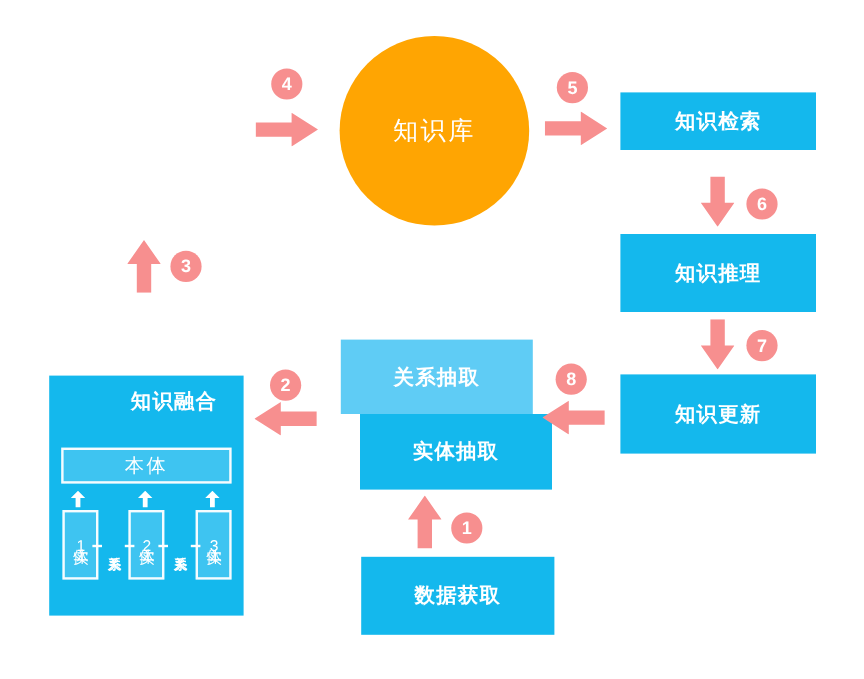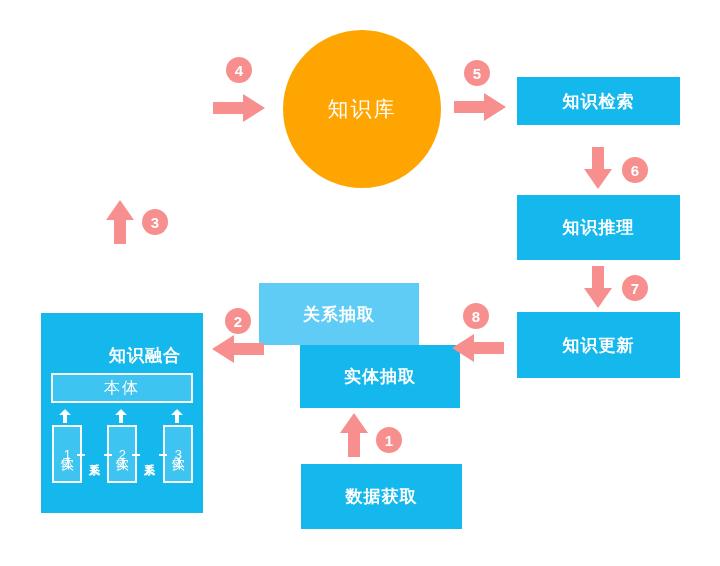--- a/index.html
+++ b/index.html
@@ -22,27 +22,27 @@
   .circle{
     position:absolute;left:283px;top:30px;width:158px;height:158px;
     border-radius:50%;background:var(--orange);color:var(--text);
     display:flex;align-items:center;justify-content:center;
     font-weight:normal;font-size:21px;letter-spacing:2px;
   }
   #n-reasoning{left:42px;top:76px;width:163px;height:65px;}
   #n-retrieval{left:517px;top:77px;width:163px;height:48px;}
   #n-application{left:517px;top:195px;width:163px;height:65px;}
   #n-update{left:517px;top:312px;width:163px;height:66px;}
-  #n-relation-extraction{left:259px;top:283px;width:160px;height:62px;}
+  #n-relation-extraction{left:284px;top:283px;width:160px;height:62px;}
   #n-entity-extraction{left:277px;top:345px;width:160px;height:63px;margin-left:23px;}
   #n-data-acquisition{left:278px;top:464px;width:161px;height:65px;margin-left:23px;}
 
   
   #n-fusion{left:41px;top:313px;width:162px;height:200px;display:block;}
-  .fusion-title{padding-top:31px;text-align:center;font-weight:bold;font-size:17px;letter-spacing:1px;margin-left:46px;}
+  .fusion-title{padding-top:10px;text-align:center;font-weight:bold;font-size:17px;letter-spacing:1px;margin-left:46px;}
   .inner{
     position:absolute;background:var(--inner-blue);border:2px solid rgba(255,255,255,.95);
     color:var(--text);display:flex;align-items:center;justify-content:center;
     font-weight:normal;box-sizing:border-box;
   }
   .ontology{left:10px;top:60px;width:142px;height:30px;font-size:16px;letter-spacing:2px;}
   .entity{top:112px;width:30px;height:58px;font-size:13px;line-height:1.05;}
   .e1{left:11px;} .e2{left:66px;} .e3{left:122px;}
   .vtext{writing-mode:vertical-rl;text-orientation:upright;letter-spacing:0;}
   .rel{

